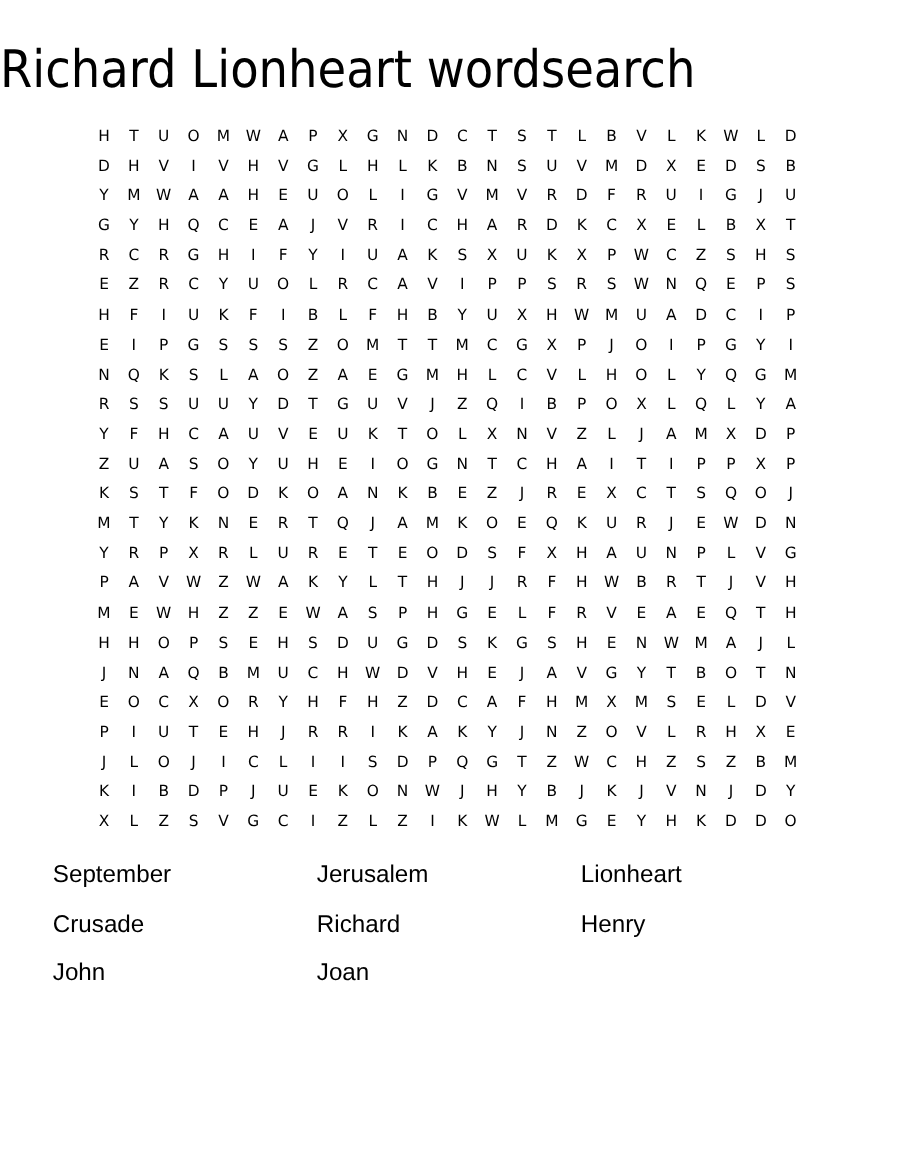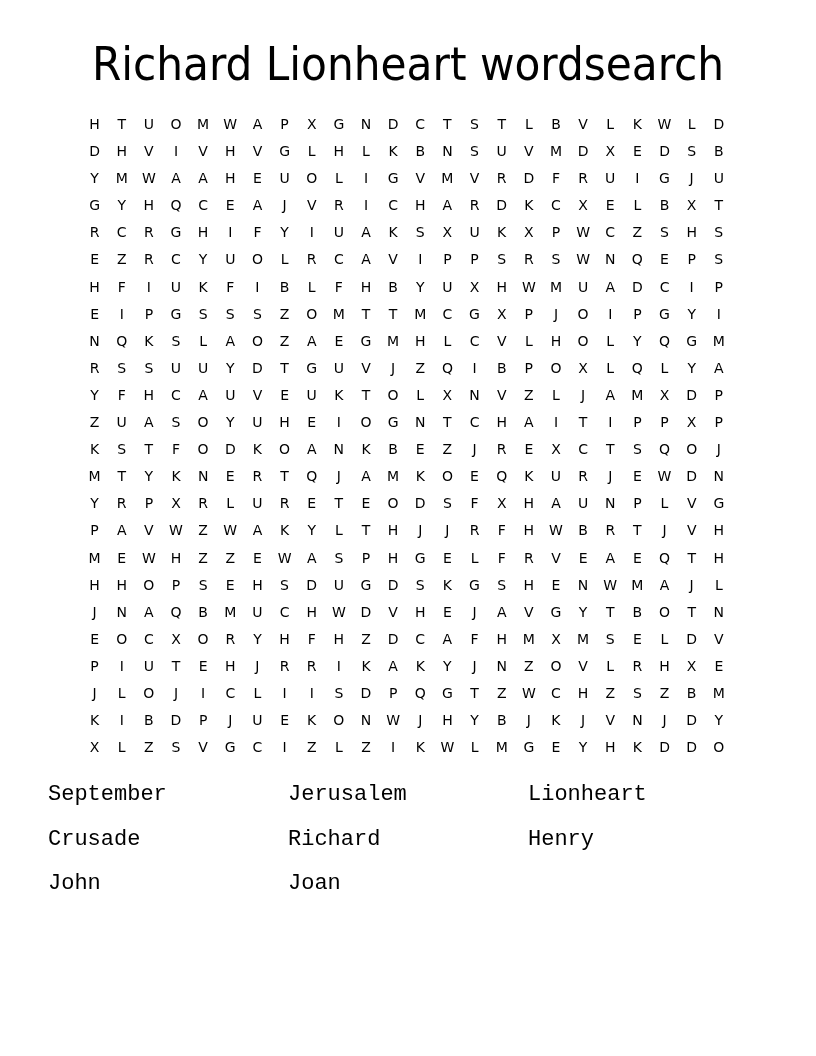--- a/index.html
+++ b/index.html
@@ -13,21 +13,21 @@
       position: relative;
       overflow: hidden;
       color: #000000;
       font-family: "DejaVu Sans", sans-serif;
     }
     .title {
       position: absolute;
       left: 0;
       top: 34px;
       width: 816px;
-      text-align: center;
+      text-align: left;
       font-family: "DejaVu Sans Condensed", "DejaVu Sans", sans-serif;
       font-stretch: condensed;
       font-size: 47px;
       line-height: 60px;
       letter-spacing: 0px;
       color: #000;
     }
     .grid {
       position: absolute;
       left: 81px;
@@ -45,21 +45,21 @@
     }
     .wordlist {
       position: absolute;
       left: 48px;
       top: 779px;
       display: grid;
       grid-template-columns: 240px 240px 240px;
       grid-auto-rows: 44.5px;
     }
     .word {
-      font-family: Liberation Mono, monospace;
+      font-family: Liberation Sans, sans-serif;
       font-stretch: condensed;
       font-size: 22px;
       line-height: 32px;
       color: #000;
     }
   </style>
 </head>
 <body>
 
 <div class="title">Richard Lionheart wordsearch</div>

